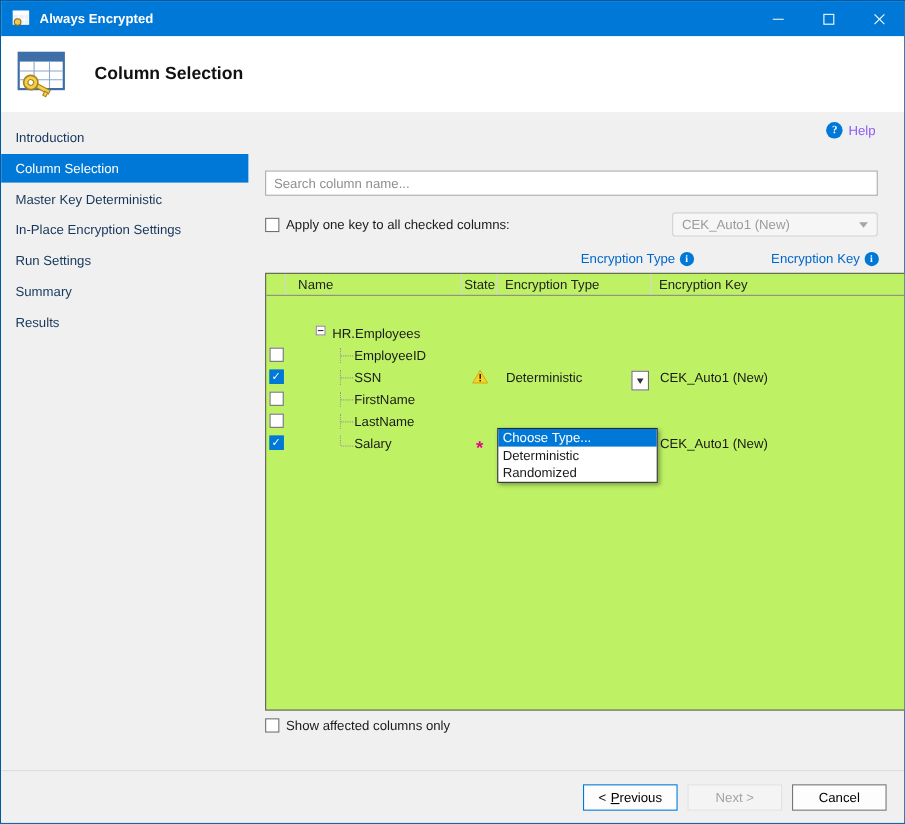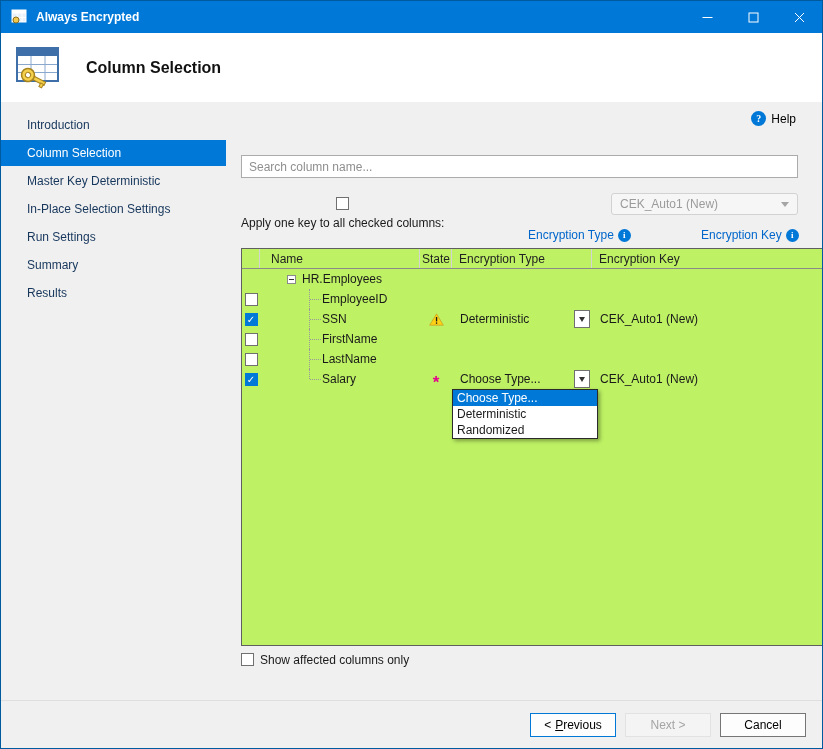--- a/index.html
+++ b/index.html
@@ -16,38 +16,38 @@
   .win-controls { margin-left:auto; display:flex; height:32px; }
   .win-btn { width:46px; height:32px; display:flex; align-items:center; justify-content:center; cursor:default; }
 
   
   .header { position:absolute; top:32px; left:0; right:0; height:69px; background:#fff; }
   .header .big-icon { position:absolute; left:13px; top:12px; }
   .header .page-title { position:absolute; left:85px; top:26px; font-size:16px; font-weight:bold; color:#111; }
 
   
   .sidebar { position:absolute; top:101px; left:0; width:225px; bottom:48px; background:#f0f0f0; padding-top:10px; }
-  .nav-item { height:26px; line-height:26px; margin-bottom:2px; padding-left:26px; color:#16365c;
+  .nav-item { height:26px; line-height:26px; margin-bottom:2px; padding-left:13px; color:#16365c;
               cursor:pointer; white-space:nowrap; }
   .nav-item.selected { background:#0078d7; color:#fff; }
 
   
   .main { position:absolute; top:101px; left:225px; right:0; bottom:48px; background:#f0f0f0; }
 
   .help { position:absolute; top:9px; right:26px; display:flex; align-items:center; gap:5px; cursor:pointer; }
-  .help .help-text { color:#000000; }
+  .help .help-text { color:#8b5cf6; }
   .round-icon { width:15px; height:15px; border-radius:50%; background:#0078d7; color:#fff;
                 display:inline-flex; align-items:center; justify-content:center;
                 font-size:10px; font-weight:bold; font-family:"Liberation Serif","DejaVu Serif",serif; }
 
   .search { position:absolute; top:53px; left:15px; width:557px; height:23px; border:1px solid #ababab;
             background:#fff; padding:0 7px; font-size:12px; font-family:inherit; color:#333; }
   .search::placeholder { color:#8f8f8f; }
 
-  .apply-row { position:absolute; top:95px; left:15px; display:flex; align-items:center; gap:6px;flex-direction:column; }
+  .apply-row { position:absolute; top:95px; left:15px; display:flex; align-items:center; gap:6px; }
   .checkbox { width:13px; height:13px; border:1px solid #707070; background:#fff; display:inline-flex;
               align-items:center; justify-content:center; font-size:10px; flex:0 0 auto; cursor:pointer; }
   .checkbox.checked { background:#0078d7; border-color:#0078d7; color:#fff; }
   .checkbox.checked::after { content:"✓"; }
 
   .combo { position:absolute; top:91px; left:385px; width:187px; height:22px; background:#f6f6f6;
            border:1px solid #d2d2d2; border-radius:3px; color:#9b9b9b; display:flex; align-items:center;
            justify-content:space-between; padding:0 8px; }
   .chev { width:0; height:0; border:4px solid transparent; border-top:5px solid #a5a5a5; margin-top:4px; }
 
@@ -61,21 +61,21 @@
            border:1px solid #5f5f5f; }
   .tgrid { display:grid; grid-template-columns:18px 160px 32px 140px 1fr; }
   .thead { height:20px; border-bottom:1px solid #8a8a8a; }
   .thead .cell { border-right:1px solid #d4d4d4; display:flex; align-items:center; color:#222; }
   .thead .cell:last-child { border-right:none; }
   .thead .h-name { padding-left:11px; }
   .thead .h-state { padding-left:2px; }
   .thead .h-type, .thead .h-key { padding-left:7px; }
 
   .trow { height:20px; }
-  .trow .cell { display:flex; align-items:center; position:relative; }
+  .trow .cell { display:flex; align-items:flex-start; position:relative;margin-top:27px; }
   .cb { justify-content:center; }
   .name-cell { white-space:nowrap; }
   .group .name-cell { padding-left:27px; gap:6px; }
   .child-name { padding-left:62px; }
   .expander { width:9px; height:9px; border:1px solid #8a8a8a; background:#fff; position:relative; flex:0 0 auto; cursor:pointer; }
   .expander::after { content:""; position:absolute; left:1px; right:1px; top:3px; height:1px; background:#333; }
   .tree-v { position:absolute; left:49px; top:0; bottom:0; border-left:1px dotted #9a9a9a; }
   .tree-v.last { bottom:50%; }
   .tree-h { position:absolute; left:50px; top:50%; width:11px; border-top:1px dotted #9a9a9a; }
 
@@ -161,21 +161,21 @@
         </g>
       </svg>
     </span>
     <span class="page-title">Column Selection</span>
   </div>
 
   <div class="sidebar">
     <div class="nav-item">Introduction</div>
     <div class="nav-item selected">Column Selection</div>
     <div class="nav-item">Master Key Deterministic</div>
-    <div class="nav-item">In-Place Selection Settings</div>
+    <div class="nav-item">In-Place Encryption Settings</div>
     <div class="nav-item">Run Settings</div>
     <div class="nav-item">Summary</div>
     <div class="nav-item">Results</div>
   </div>
 
   <div class="main">
 
     <div class="help">
       <span class="round-icon">?</span>
       <span class="help-text">Help</span>

